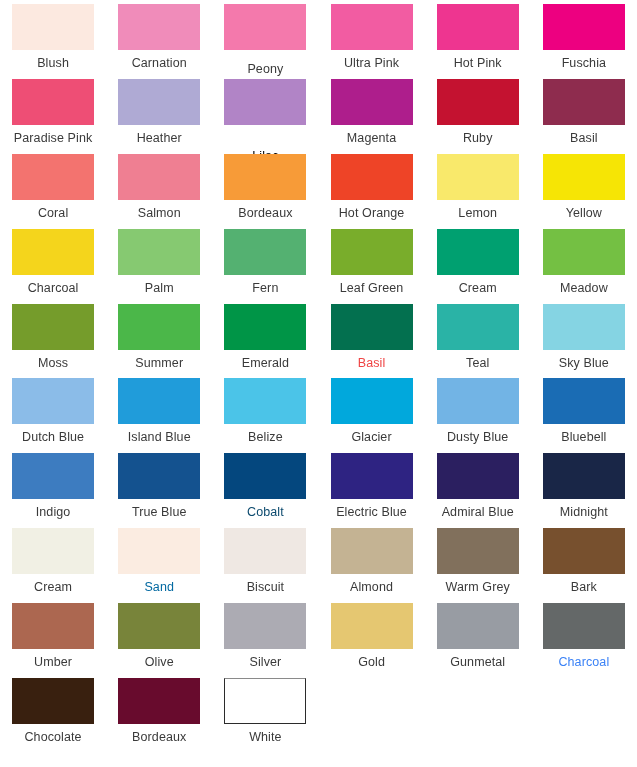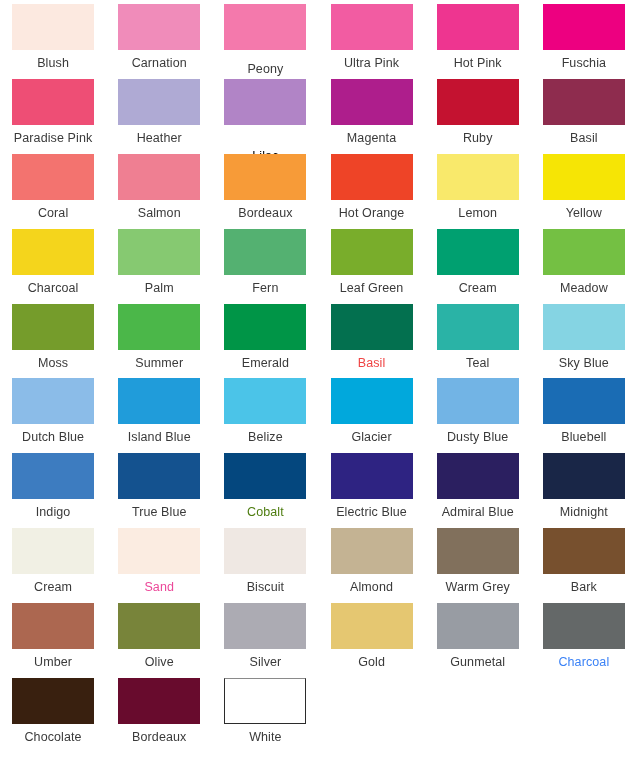--- a/index.html
+++ b/index.html
@@ -201,41 +201,41 @@
     <div class="swatch-cell">
       <div class="swatch-chip" style="background: rgb(61, 124, 192);"></div>
       <div class="swatch-label" style="color: rgb(58, 58, 58);">Indigo</div>
     </div>
     <div class="swatch-cell">
       <div class="swatch-chip" style="background: rgb(20, 82, 143);"></div>
       <div class="swatch-label" style="color: rgb(58, 58, 58);">True Blue</div>
     </div>
     <div class="swatch-cell">
       <div class="swatch-chip" style="background: rgb(4, 71, 126);"></div>
-      <div class="swatch-label" style="color: #4d7c0f;">Cobalt</div>
+      <div class="swatch-label" style="color: #0c4a6e;">Cobalt</div>
     </div>
     <div class="swatch-cell">
       <div class="swatch-chip" style="background: rgb(46, 35, 130);"></div>
       <div class="swatch-label" style="color: rgb(58, 58, 58);">Electric Blue</div>
     </div>
     <div class="swatch-cell">
       <div class="swatch-chip" style="background: rgb(43, 31, 96);"></div>
       <div class="swatch-label" style="color: rgb(58, 58, 58);">Admiral Blue</div>
     </div>
     <div class="swatch-cell">
       <div class="swatch-chip" style="background: rgb(25, 38, 71);"></div>
       <div class="swatch-label" style="color: rgb(58, 58, 58);">Midnight</div>
     </div>
     <div class="swatch-cell">
       <div class="swatch-chip" style="background: rgb(241, 240, 228);"></div>
       <div class="swatch-label" style="color: rgb(58, 58, 58);">Cream</div>
     </div>
     <div class="swatch-cell">
       <div class="swatch-chip" style="background: rgb(251, 236, 225);"></div>
-      <div class="swatch-label" style="color: #ec4899;">Sand</div>
+      <div class="swatch-label" style="color: #0369a1;">Sand</div>
     </div>
     <div class="swatch-cell">
       <div class="swatch-chip" style="background: rgb(239, 232, 227);"></div>
       <div class="swatch-label" style="color: rgb(58, 58, 58);">Biscuit</div>
     </div>
     <div class="swatch-cell">
       <div class="swatch-chip" style="background: rgb(196, 179, 147);"></div>
       <div class="swatch-label" style="color: rgb(58, 58, 58);">Almond</div>
     </div>
     <div class="swatch-cell">

